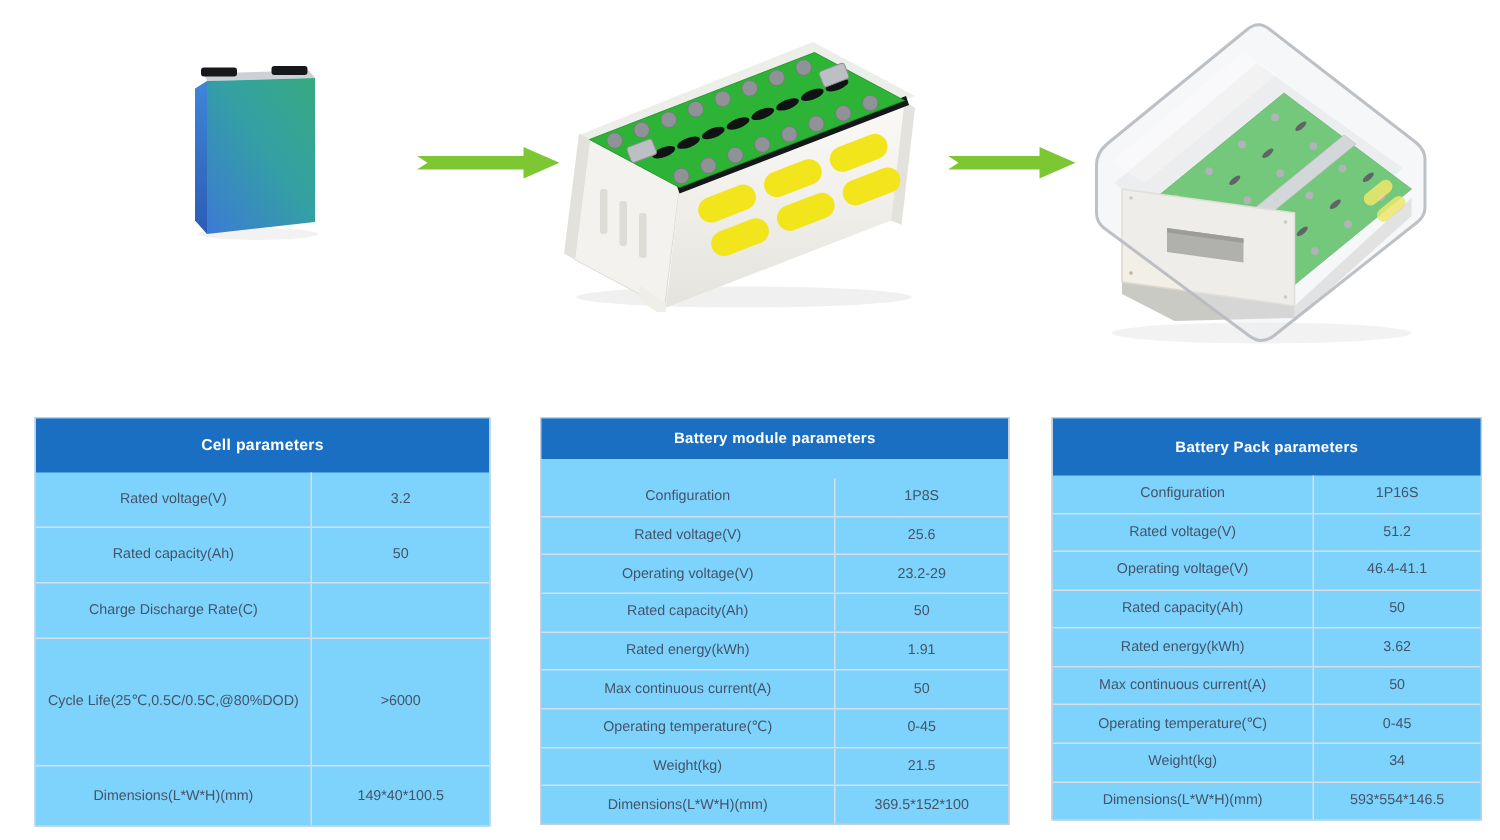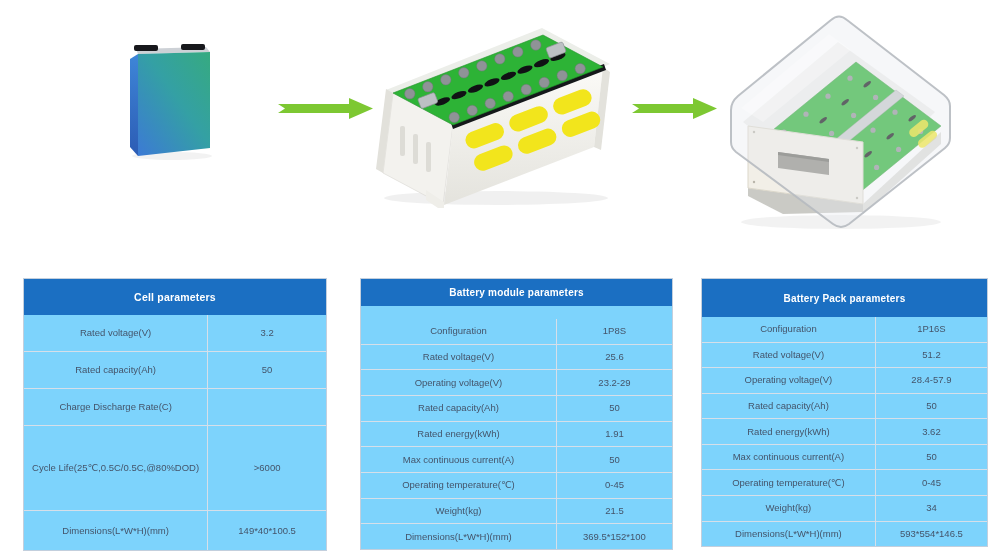--- a/index.html
+++ b/index.html
@@ -280,21 +280,21 @@
       <div class="prow">
         <div class="pcell plabel">Configuration</div>
         <div class="pcell pvalue">1P16S</div>
       </div>
       <div class="prow">
         <div class="pcell plabel">Rated voltage(V)</div>
         <div class="pcell pvalue">51.2</div>
       </div>
       <div class="prow">
         <div class="pcell plabel">Operating voltage(V)</div>
-        <div class="pcell pvalue">28.4-57.9</div>
+        <div class="pcell pvalue">46.4-41.1</div>
       </div>
       <div class="prow">
         <div class="pcell plabel">Rated capacity(Ah)</div>
         <div class="pcell pvalue">50</div>
       </div>
       <div class="prow">
         <div class="pcell plabel">Rated energy(kWh)</div>
         <div class="pcell pvalue">3.62</div>
       </div>
       <div class="prow">

